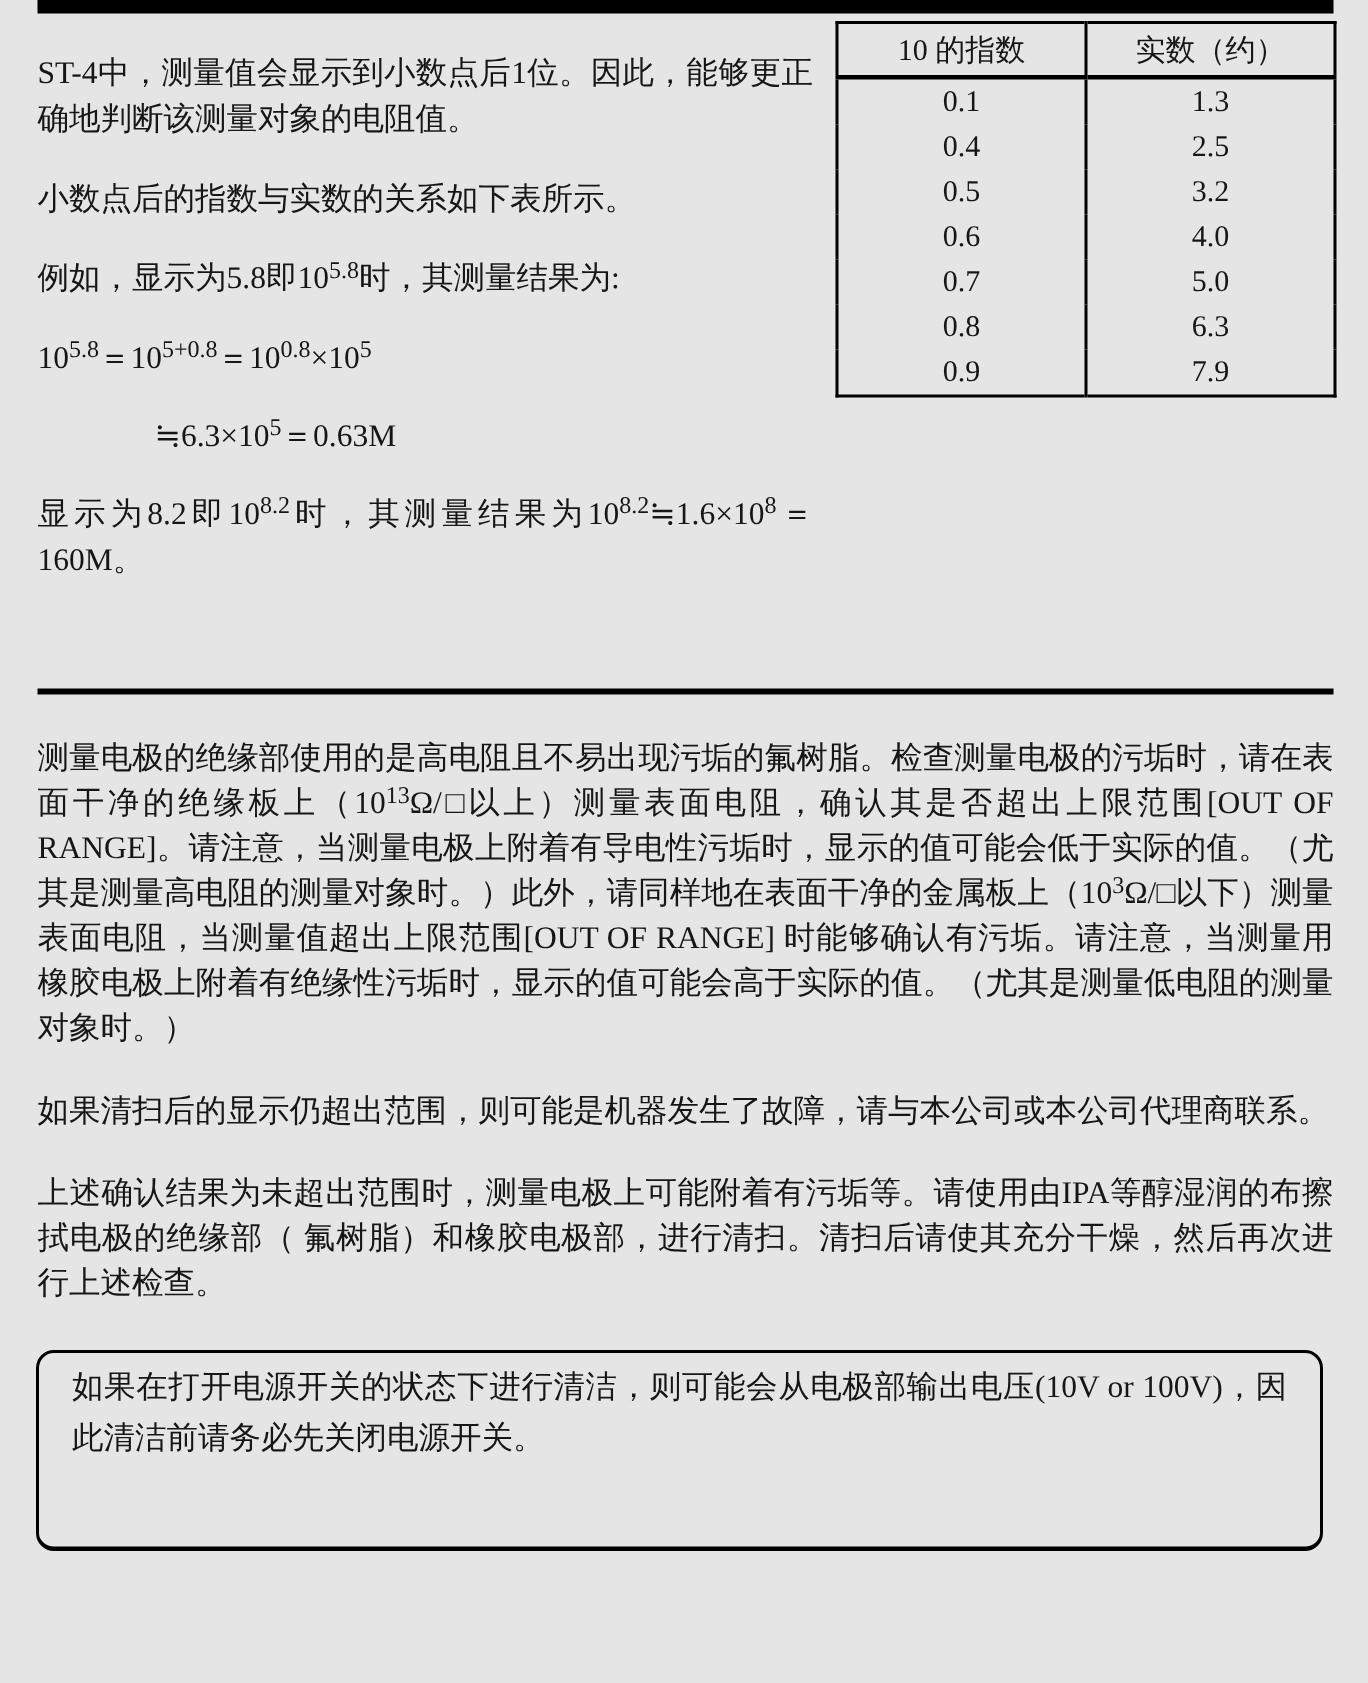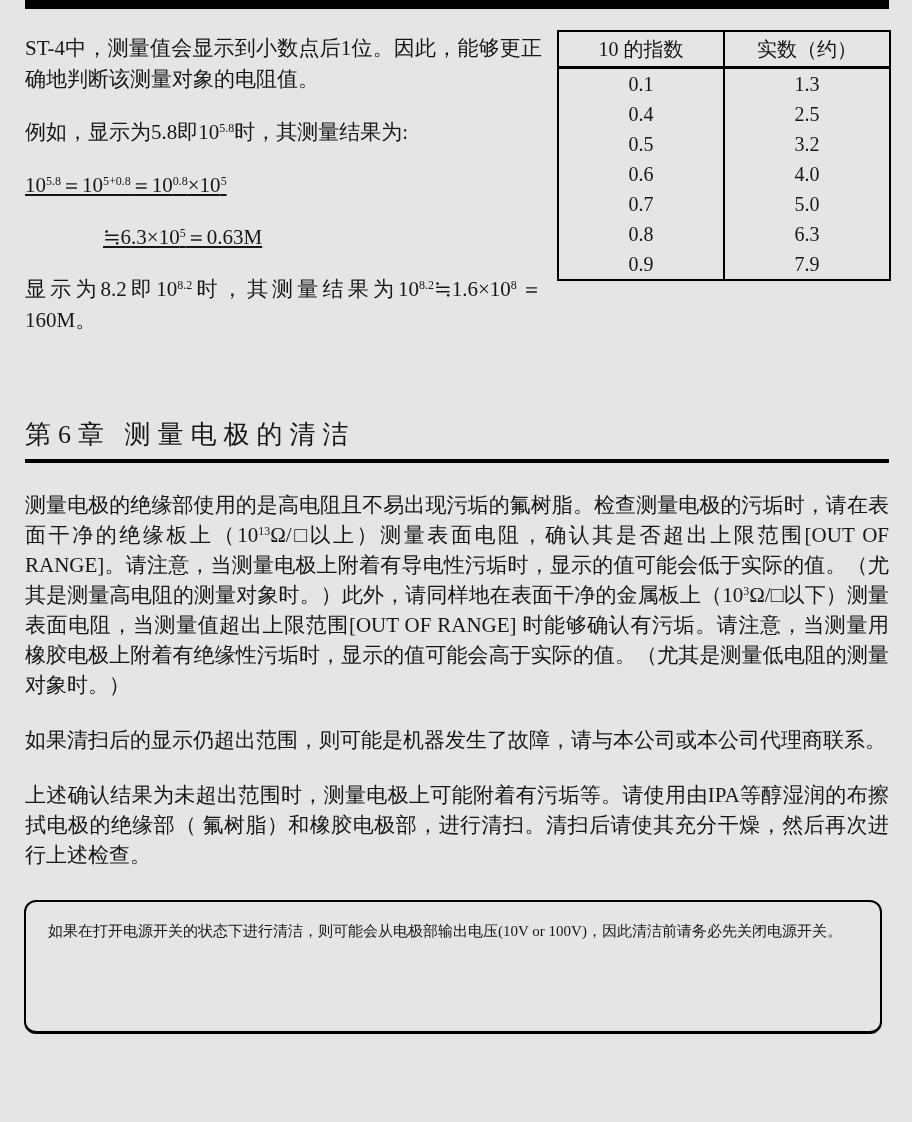--- a/index.html
+++ b/index.html
@@ -10,26 +10,26 @@
     font-family: "Liberation Serif", "DejaVu Serif", serif;
     overflow: hidden;
   }
   .page { position: relative; width: 912px; height: 1122px; background: #e5e5e5; }
 
   .top-rule { position: absolute; left: 25px; top: 0; width: 864px; height: 9px; background: #000; }
 
   
   .intro { position: absolute; left: 25px; top: 33px; width: 517px; font-size: 21px; line-height: 31px; text-align: justify; }
   .intro p { margin: 0 0 22px 0; }
-  .intro p.formula { text-align: left; margin-bottom: 21px; text-decoration: underline; }
+  .intro p.formula { text-align: left; margin-bottom: 21px; }
   .intro p.formula.indent { padding-left: 78px; }
-  sup { font-size: 12px; line-height: 0; vertical-align: 7px; letter-spacing: 0; }
+  sup { font-size: 16px; line-height: 0; vertical-align: 7px; letter-spacing: 0; }
 
   
-  .exp-table { position: absolute; left: 557px; top: 30px; border-collapse: collapse; table-layout: fixed; }
+  .exp-table { position: absolute; left: 557px; top: 14px; border-collapse: collapse; table-layout: fixed; }
   .exp-table th, .exp-table td {
     font-weight: normal; text-align: center; font-size: 20px; padding: 0;
   }
   .exp-table th { width: 164px; height: 34px; border-bottom: 3px solid #000; }
   .exp-table td { height: 30px; }
   .exp-table th:first-child, .exp-table td:first-child { border-right: 2px solid #000; }
   .exp-table { border: 2px solid #000; }
 
   
   .chapter-title { position: absolute; left: 25px; top: 417px; font-size: 26px; letter-spacing: 7px; }
@@ -45,32 +45,33 @@
     border: 2px solid #000; border-bottom-width: 3px; border-radius: 12px;
     box-sizing: border-box;
   }
   .caution-title {
     margin-top: 12px;
     display: flex; align-items: center; justify-content: center;
     font-size: 27px; letter-spacing: 6px;
   }
   .caution-title .warn-icon { width: 32px; height: 36px; margin-right: 2px; flex: 0 0 auto; }
   .caution-body {
-    padding: 5px 22px 0 22px; font-size: 15px; line-height: 48px; text-align: justify;
+    padding: 5px 22px 0 22px; font-size: 21px; line-height: 34px; text-align: justify;
   }
 </style>
 </head>
 <body>
 
 <div class="page">
 
   <div class="top-rule"></div>
 
   <div class="intro">
     <p>ST-4中，测量值会显示到小数点后1位。因此，能够更正确地判断该测量对象的电阻值。</p>
+    <p>小数点后的指数与实数的关系如下表所示。</p>
     <p>例如，显示为5.8即10<sup>5.8</sup>时，其测量结果为:</p>
     <p class="formula">10<sup>5.8</sup>＝10<sup>5+0.8</sup>＝10<sup>0.8</sup>×10<sup>5</sup></p>
     <p class="formula indent">≒6.3×10<sup>5</sup>＝0.63M</p>
     <p>显示为8.2即10<sup>8.2</sup>时，其测量结果为10<sup>8.2</sup>≒1.6×10<sup>8</sup>＝160M。</p>
   </div>
 
   <table class="exp-table">
     <thead>
       <tr>
         <th>10 的指数</th>
@@ -102,21 +103,20 @@
           <td>0.8</td>
           <td>6.3</td>
         </tr>
         <tr>
           <td>0.9</td>
           <td>7.9</td>
         </tr>
       </tbody>
   </table>
 
-  <div class="chapter-title">第6章 测量电极的清洁</div>
   <div class="chapter-rule"></div>
 
   <div class="body-text">
     <p>测量电极的绝缘部使用的是高电阻且不易出现污垢的氟树脂。检查测量电极的污垢时，请在表面干净的绝缘板上（10<sup>13</sup>Ω/□以上）测量表面电阻，确认其是否超出上限范围[OUT OF RANGE]。请注意，当测量电极上附着有导电性污垢时，显示的值可能会低于实际的值。（尤其是测量高电阻的测量对象时。）此外，请同样地在表面干净的金属板上（10<sup>3</sup>Ω/□以下）测量表面电阻，当测量值超出上限范围[OUT OF RANGE] 时能够确认有污垢。请注意，当测量用橡胶电极上附着有绝缘性污垢时，显示的值可能会高于实际的值。（尤其是测量低电阻的测量对象时。）</p>
     <p>如果清扫后的显示仍超出范围，则可能是机器发生了故障，请与本公司或本公司代理商联系。</p>
     <p>上述确认结果为未超出范围时，测量电极上可能附着有污垢等。请使用由IPA等醇湿润的布擦拭电极的绝缘部（ 氟树脂）和橡胶电极部，进行清扫。清扫后请使其充分干燥，然后再次进行上述检查。</p>
   </div>
 
   <div class="caution-box">
     <div class="caution-body">如果在打开电源开关的状态下进行清洁，则可能会从电极部输出电压(10V or 100V)，因此清洁前请务必先关闭电源开关。</div>

